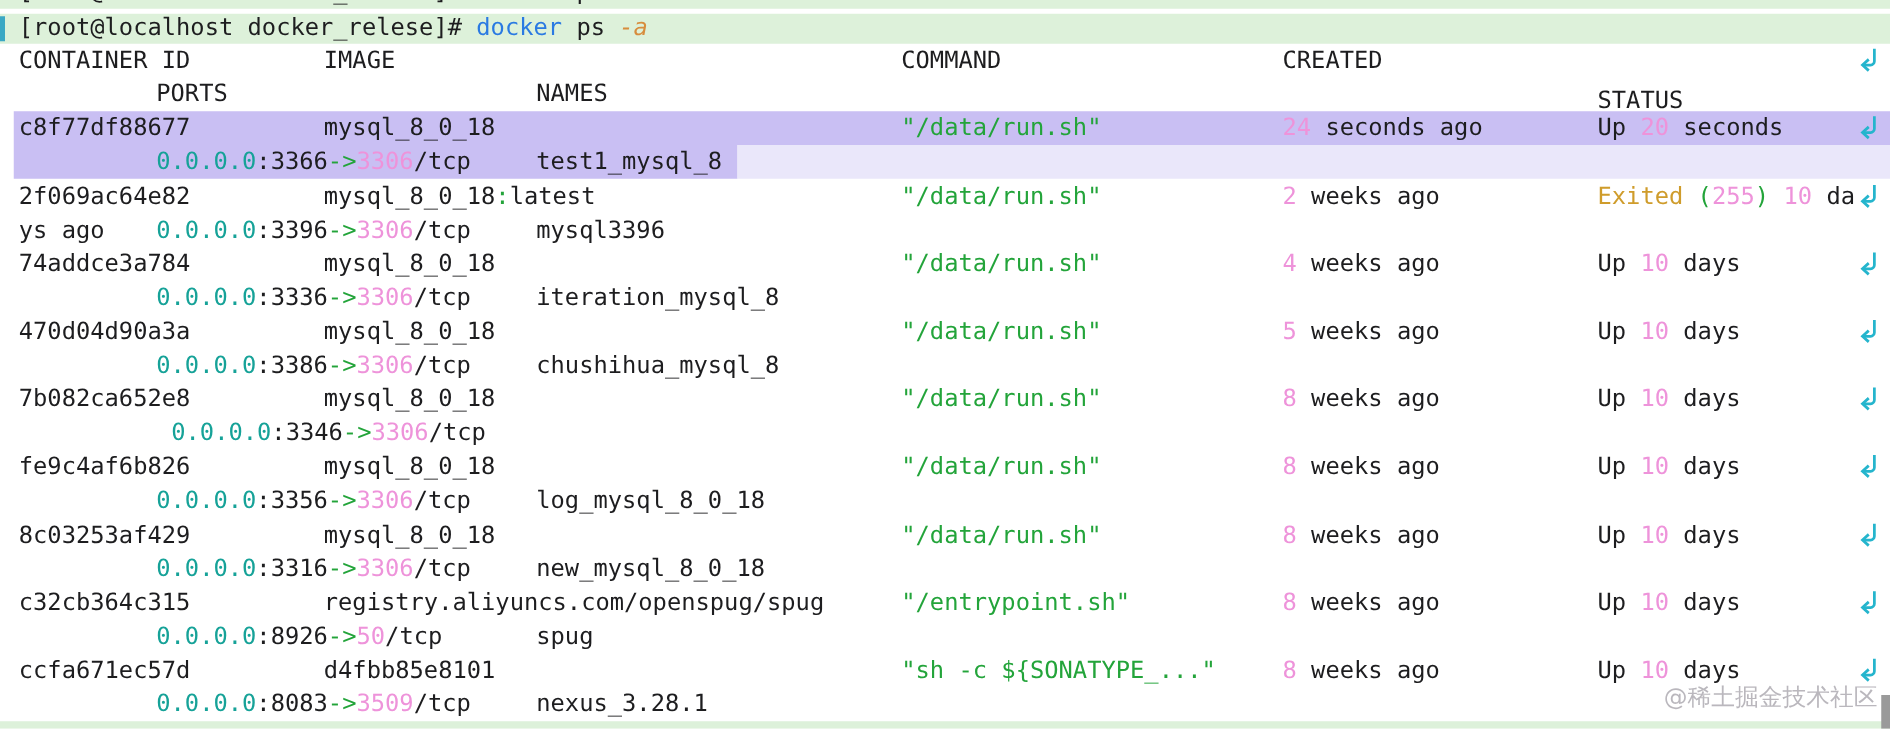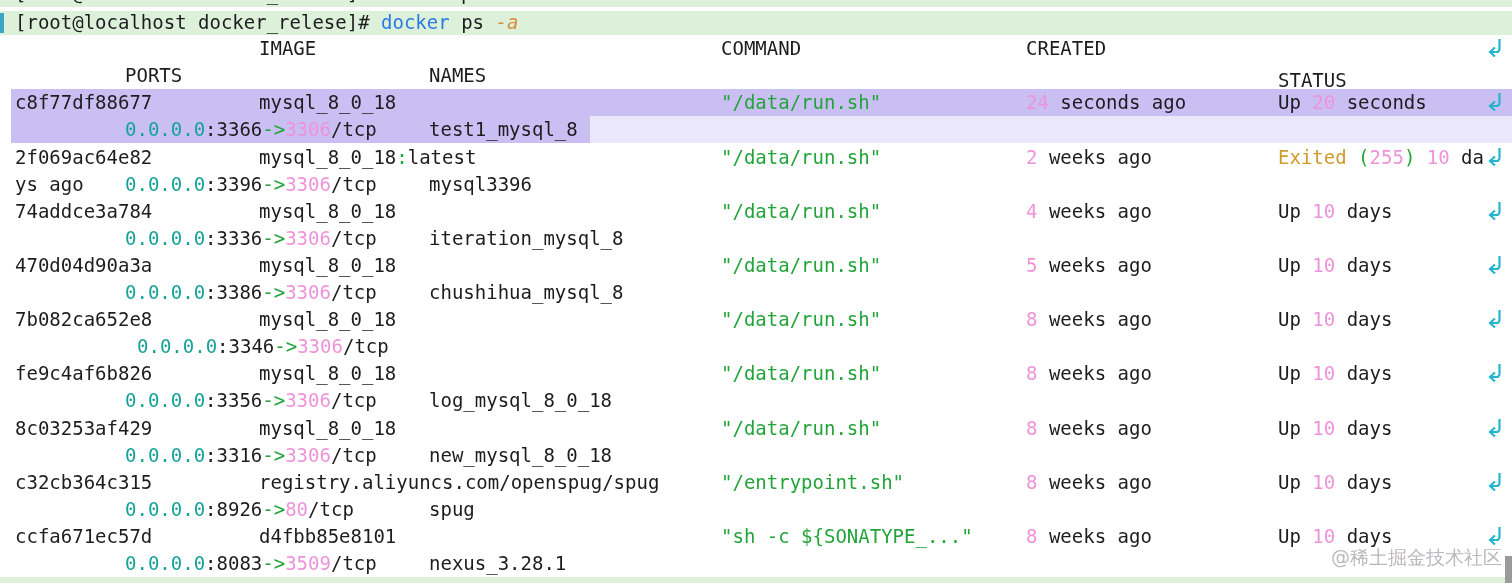--- a/index.html
+++ b/index.html
@@ -59,20 +59,21 @@
   <div class="prev-line">
     <span class="inner">[root@localhost docker_relese]# docker ps</span>
   </div>
 
   <div class="tline prompt-line">
     <span class="prompt-bar"></span>
     <span class="prompt-text"><span class="seg fg">[root@localhost docker_relese]# </span><span class="seg blue">docker</span><span class="seg fg"> ps </span><span class="seg orange">-a</span></span>
   </div>
 
   <div class="tline" id="header-line1" style="top: 35.1px;">
+    <span class="col c-id seg fg">CONTAINER ID</span>
     <span class="col c-image seg fg">IMAGE</span>
     <span class="col c-command seg fg">COMMAND</span>
     <span class="col c-created seg fg">CREATED</span>
     <span class="col c-status seg fg">STATUS</span>
   <span class="wrap-icon"><svg width="17" height="20" viewBox="0 0 17 20">
           <path d="M13.5 1 v10 a3 3 0 0 1 -3 3 H5" fill="none" stroke="#25b5cd" stroke-width="2.2"></path>
           <path d="M9 9.5 L4 14 L9 18.5" fill="none" stroke="#25b5cd" stroke-width="2.2"></path>
         </svg></span></div>
 
   <div class="tline" id="header-line2" style="top: 62.2px;">
@@ -113,21 +114,21 @@
       <div class="tline" style="top: 387.4px;"><span class="col" style="left: 125px;"><span class="seg ip">0.0.0.0</span><span class="seg fg">:3356</span><span class="seg grn">-&gt;</span><span class="seg num">3306</span><span class="seg fg">/tcp</span></span><span class="col" style="left: 429px;"><span class="seg fg">log_mysql_8_0_18</span></span></div>
       <div class="tline" style="top: 414.5px;"><span class="col" style="left: 15px;"><span class="seg fg">8c03253af429</span></span><span class="col" style="left: 259px;"><span class="seg fg">mysql_8_0_18</span></span><span class="col" style="left: 721px;"><span class="seg grn">"/data/run.sh"</span></span><span class="col" style="left: 1026px;"><span class="seg num">8</span><span class="seg fg"> weeks ago</span></span><span class="col" style="left: 1278px;"><span class="seg fg">Up </span><span class="seg num">10</span><span class="seg fg"> days</span></span><span class="wrap-icon"><svg width="17" height="20" viewBox="0 0 17 20">
             <path d="M13.5 1 v10 a3 3 0 0 1 -3 3 H5" fill="none" stroke="#25b5cd" stroke-width="2.2"></path>
             <path d="M9 9.5 L4 14 L9 18.5" fill="none" stroke="#25b5cd" stroke-width="2.2"></path>
           </svg></span></div>
       <div class="tline" style="top: 441.6px;"><span class="col" style="left: 125px;"><span class="seg ip">0.0.0.0</span><span class="seg fg">:3316</span><span class="seg grn">-&gt;</span><span class="seg num">3306</span><span class="seg fg">/tcp</span></span><span class="col" style="left: 429px;"><span class="seg fg">new_mysql_8_0_18</span></span></div>
       <div class="tline" style="top: 468.7px;"><span class="col" style="left: 15px;"><span class="seg fg">c32cb364c315</span></span><span class="col" style="left: 259px;"><span class="seg fg">registry.aliyuncs.com/openspug/spug</span></span><span class="col" style="left: 721px;"><span class="seg grn">"/entrypoint.sh"</span></span><span class="col" style="left: 1026px;"><span class="seg num">8</span><span class="seg fg"> weeks ago</span></span><span class="col" style="left: 1278px;"><span class="seg fg">Up </span><span class="seg num">10</span><span class="seg fg"> days</span></span><span class="wrap-icon"><svg width="17" height="20" viewBox="0 0 17 20">
             <path d="M13.5 1 v10 a3 3 0 0 1 -3 3 H5" fill="none" stroke="#25b5cd" stroke-width="2.2"></path>
             <path d="M9 9.5 L4 14 L9 18.5" fill="none" stroke="#25b5cd" stroke-width="2.2"></path>
           </svg></span></div>
-      <div class="tline" style="top: 495.8px;"><span class="col" style="left: 125px;"><span class="seg ip">0.0.0.0</span><span class="seg fg">:8926</span><span class="seg grn">-&gt;</span><span class="seg num">80</span><span class="seg fg">/tcp</span></span><span class="col" style="left: 429px;"><span class="seg fg">spug</span></span></div>
+      <div class="tline" style="top: 495.8px;"><span class="col" style="left: 125px;"><span class="seg ip">0.0.0.0</span><span class="seg fg">:8926</span><span class="seg grn">-&gt;</span><span class="seg num">50</span><span class="seg fg">/tcp</span></span><span class="col" style="left: 429px;"><span class="seg fg">spug</span></span></div>
       <div class="tline" style="top: 522.9px;"><span class="col" style="left: 15px;"><span class="seg fg">ccfa671ec57d</span></span><span class="col" style="left: 259px;"><span class="seg fg">d4fbb85e8101</span></span><span class="col" style="left: 721px;"><span class="seg grn">"sh -c ${SONATYPE_..."</span></span><span class="col" style="left: 1026px;"><span class="seg num">8</span><span class="seg fg"> weeks ago</span></span><span class="col" style="left: 1278px;"><span class="seg fg">Up </span><span class="seg num">10</span><span class="seg fg"> days</span></span><span class="wrap-icon"><svg width="17" height="20" viewBox="0 0 17 20">
             <path d="M13.5 1 v10 a3 3 0 0 1 -3 3 H5" fill="none" stroke="#25b5cd" stroke-width="2.2"></path>
             <path d="M9 9.5 L4 14 L9 18.5" fill="none" stroke="#25b5cd" stroke-width="2.2"></path>
           </svg></span></div>
       <div class="tline" style="top: 550px;"><span class="col" style="left: 125px;"><span class="seg ip">0.0.0.0</span><span class="seg fg">:8083</span><span class="seg grn">-&gt;</span><span class="seg num">3509</span><span class="seg fg">/tcp</span></span><span class="col" style="left: 429px;"><span class="seg fg">nexus_3.28.1</span></span></div>
     </div>
 
   <div class="bottom-strip"></div>
 
   <div class="watermark">@稀土掘金技术社区</div>

